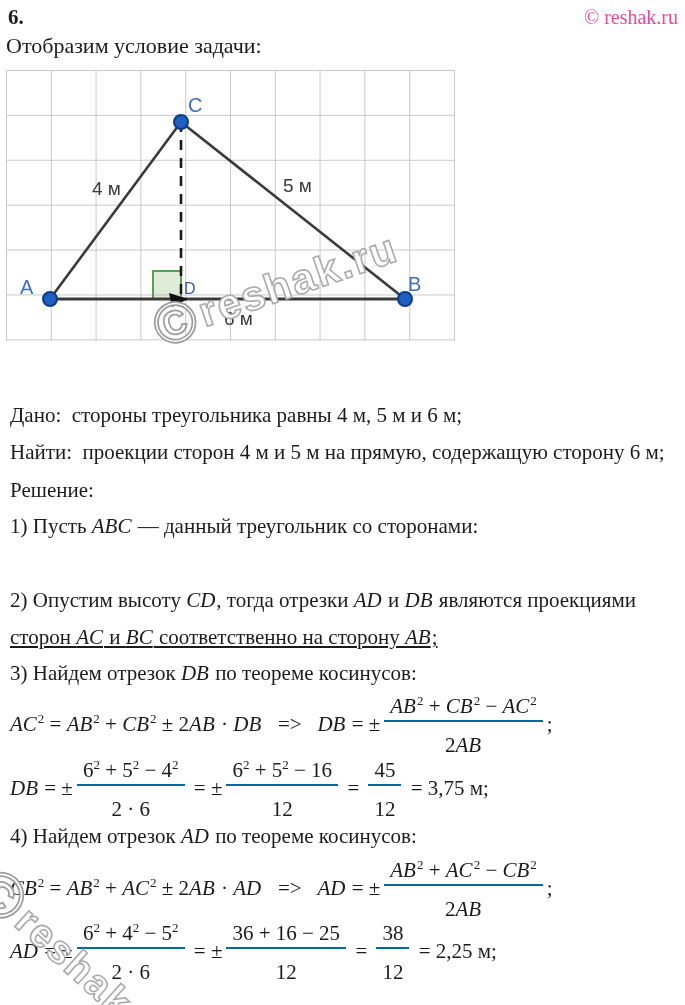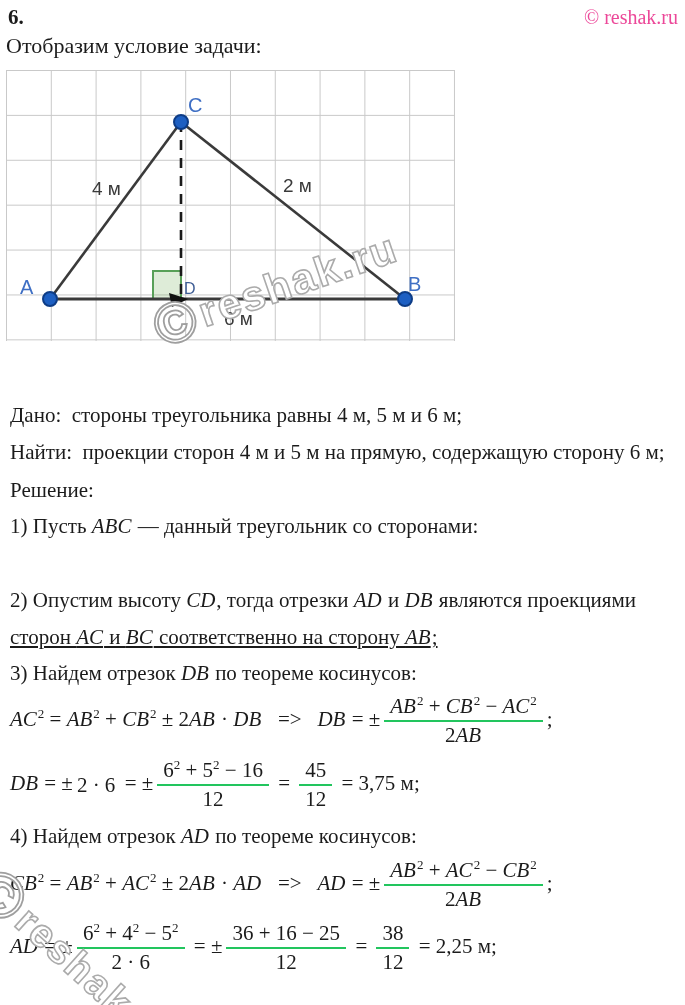--- a/index.html
+++ b/index.html
@@ -44,22 +44,22 @@
   .line {
     position:absolute; left:10px; width:679px;
     font-size:21px; line-height:1.25; white-space:pre-wrap;margin-top:36px;
   }
   .line i { font-style:italic; padding-right:1px; }
   .line sup { font-size:13px; line-height:0; vertical-align:super; font-style:normal; }
   .frac {
     display:inline-flex; flex-direction:column; align-items:center;
     vertical-align:middle; margin:0 4px; line-height:1.2; text-align:center;
   }
-  .frac .num { border-bottom:2px solid #22c55e; padding:0 6px 1px; }
-  .frac .den { padding-top:1px; }
+  .frac .num { border-bottom:2px solid #0369a1; padding:0 6px 1px; }
+  .frac .den { padding-top:11px; }
 </style>
 </head>
 <body>
 
 <div id="page">
 
   <div class="prob-num">6.</div>
   <div class="copyright">© reshak.ru</div>
   <div class="intro">Отобразим условие задачи:</div>
 
@@ -82,38 +82,38 @@
       <circle cx="405" cy="233" r="7" fill="#1d5fc2" stroke="#0d3c86" stroke-width="2"></circle>
       <circle cx="181" cy="56" r="7" fill="#1d5fc2" stroke="#0d3c86" stroke-width="2"></circle>
     </svg>
 
     <span class="pt-label" style="left:20px;  top:210px;">A</span>
     <span class="pt-label" style="left:408px; top:207px;">B</span>
     <span class="pt-label" style="left:188px; top:28px;">C</span>
     <span class="pt-label small" style="left:184px; top:214px;">D</span>
 
     <span class="side-label" style="left:92px;  top:112px;">4 м</span>
-    <span class="side-label" style="left:283px; top:109px;">2 м</span>
+    <span class="side-label" style="left:283px; top:109px;">5 м</span>
     <span class="side-label" style="left:224px; top:242px;">6 м</span>
 
     <div class="wm wm-diagram">
       <span class="wm-c">©</span>
       <span class="wm-t">reshak.ru</span>
     </div>
   </div>
 
   <div class="line" style="top:366px;">Дано:&nbsp; стороны треугольника равны 4 м, 5 м и 6 м;</div>
   <div class="line" style="top:403px;">Найти:&nbsp; проекции сторон 4 м и 5 м на прямую, содержащую сторону 6 м;</div>
   <div class="line" style="top:441px;">Решение:</div>
   <div class="line" style="top:477px;">1) Пусть <i>ABC</i> — данный треугольник со сторонами:</div>
   <div class="line" style="top:551px;">2) Опустим высоту <i>CD</i>, тогда отрезки <i>AD</i> и <i>DB</i> являются проекциями</div>
   <div class="line" style="top:588px;text-decoration:underline;">сторон <i>AC</i> и <i>BC</i> соответственно на сторону <i>AB</i>;</div>
   <div class="line" style="top:624px;">3) Найдем отрезок <i>DB</i> по теореме косинусов:</div>
   <div class="line" style="top:658px;"><i>AC</i><sup>2</sup> = <i>AB</i><sup>2</sup> + <i>CB</i><sup>2</sup> ± 2<i>AB</i> · <i>DB</i>   =&gt;   <i>DB</i> = ±<span class="frac"><span class="num"><i>AB</i><sup>2</sup> + <i>CB</i><sup>2</sup> − <i>AC</i><sup>2</sup></span><span class="den">2<i>AB</i></span></span>;</div>
-  <div class="line" style="top:722px;"><i>DB</i> = ±<span class="frac"><span class="den">2 · 6</span></span> = ±<span class="frac"><span class="num">6<sup>2</sup> + 5<sup>2</sup> − 16</span><span class="den">12</span></span> = <span class="frac"><span class="num">45</span><span class="den">12</span></span> = 3,75 м;</div>
+  <div class="line" style="top:722px;"><i>DB</i> = ±<span class="frac"><span class="num">6<sup>2</sup> + 5<sup>2</sup> − 4<sup>2</sup></span><span class="den">2 · 6</span></span> = ±<span class="frac"><span class="num">6<sup>2</sup> + 5<sup>2</sup> − 16</span><span class="den">12</span></span> = <span class="frac"><span class="num">45</span><span class="den">12</span></span> = 3,75 м;</div>
   <div class="line" style="top:787px;">4) Найдем отрезок <i>AD</i> по теореме косинусов:</div>
   <div class="line" style="top:822px;"><i>CB</i><sup>2</sup> = <i>AB</i><sup>2</sup> + <i>AC</i><sup>2</sup> ± 2<i>AB</i> · <i>AD</i>   =&gt;   <i>AD</i> = ±<span class="frac"><span class="num"><i>AB</i><sup>2</sup> + <i>AC</i><sup>2</sup> − <i>CB</i><sup>2</sup></span><span class="den">2<i>AB</i></span></span>;</div>
   <div class="line" style="top:885px;"><i>AD</i> = ±<span class="frac"><span class="num">6<sup>2</sup> + 4<sup>2</sup> − 5<sup>2</sup></span><span class="den">2 · 6</span></span> = ±<span class="frac"><span class="num">36 + 16 − 25</span><span class="den">12</span></span> = <span class="frac"><span class="num">38</span><span class="den">12</span></span> = 2,25 м;</div>
   <div class="line" style="top:973px;">Ответ:&nbsp; 2,25 м&nbsp; и&nbsp; 3,75 м.</div>
 
   <div class="wm wm-bottom">
     <span class="wm-c">©</span>
     <span class="wm-t">reshak.ru</span>
   </div>
 

